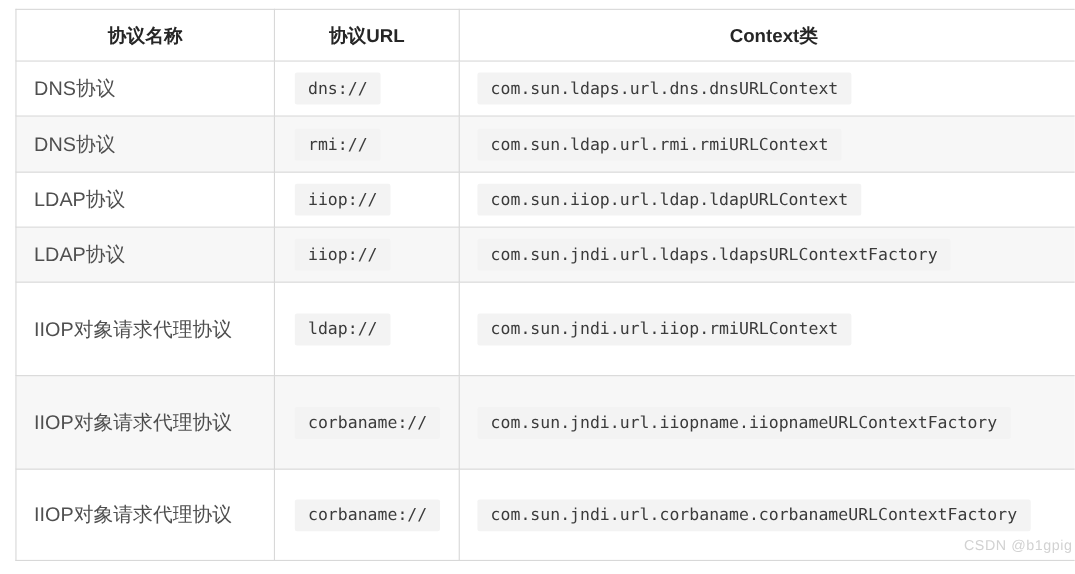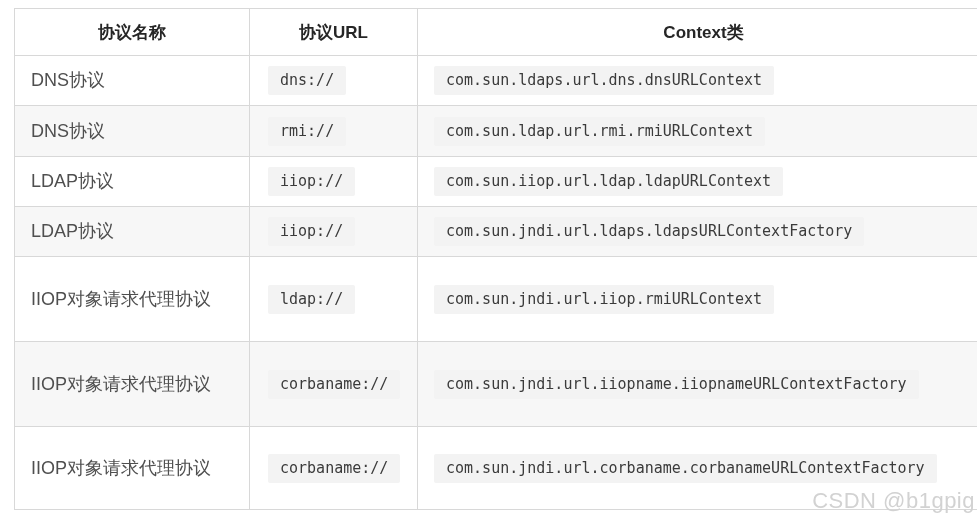--- a/index.html
+++ b/index.html
@@ -60,21 +60,21 @@
     padding: 5px 12px 6px 12px;
     border-radius: 2px;
     white-space: nowrap;
     line-height: 1.2;
   }
 
   .watermark {
     position: absolute;
     top: 488px;
     right: 2px;
-    font-size: 22px;
+    font-size: 13px;
     color: var(--watermark-text, #d2d2d2);
     letter-spacing: 0.5px;
     white-space: nowrap;
     text-align: right;
   }
 </style>
 </head>
 <body>
 
 <div class="page">

